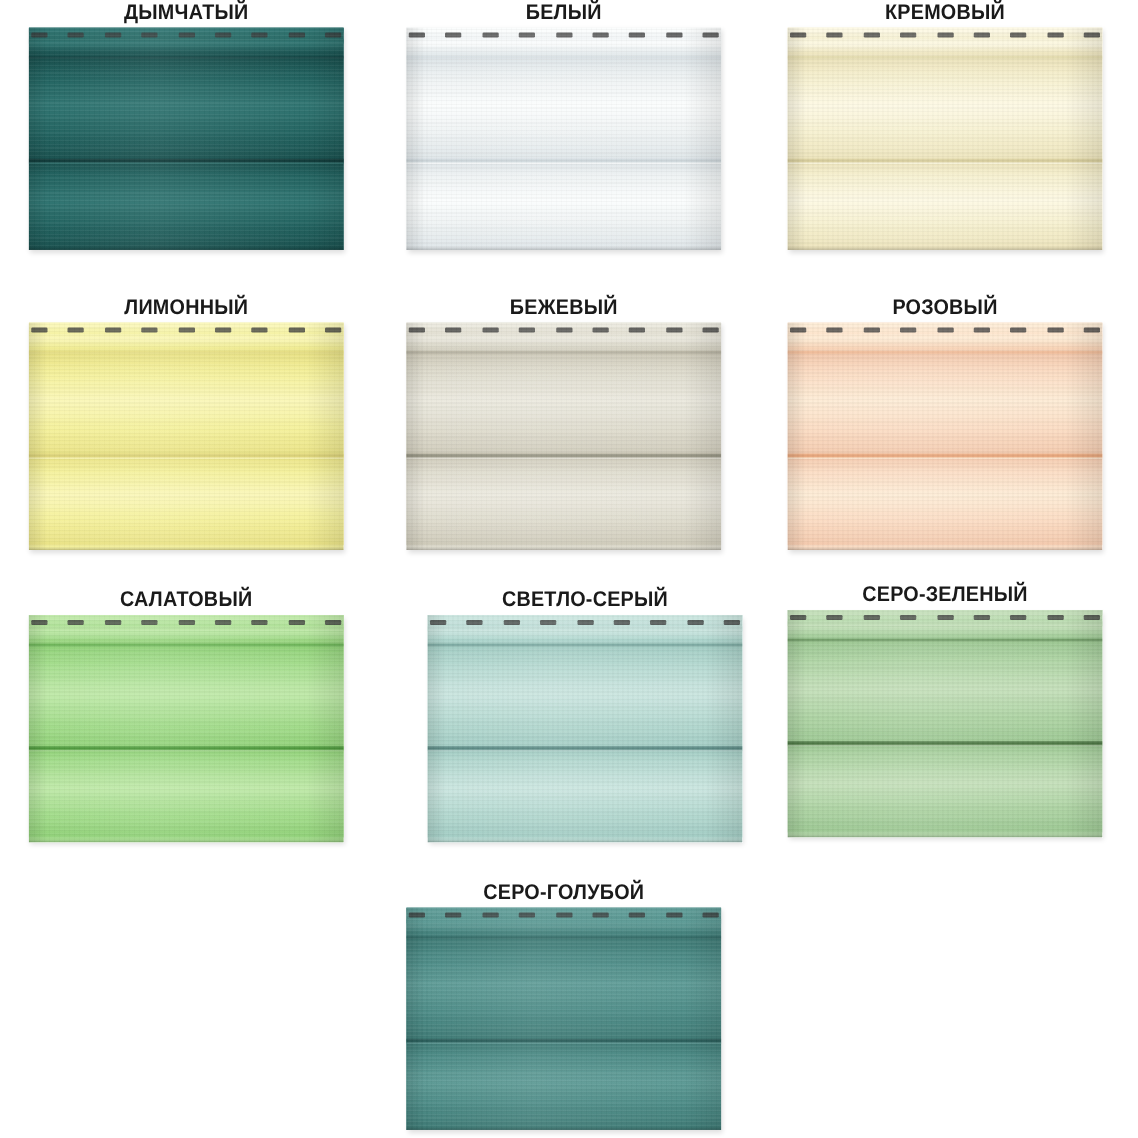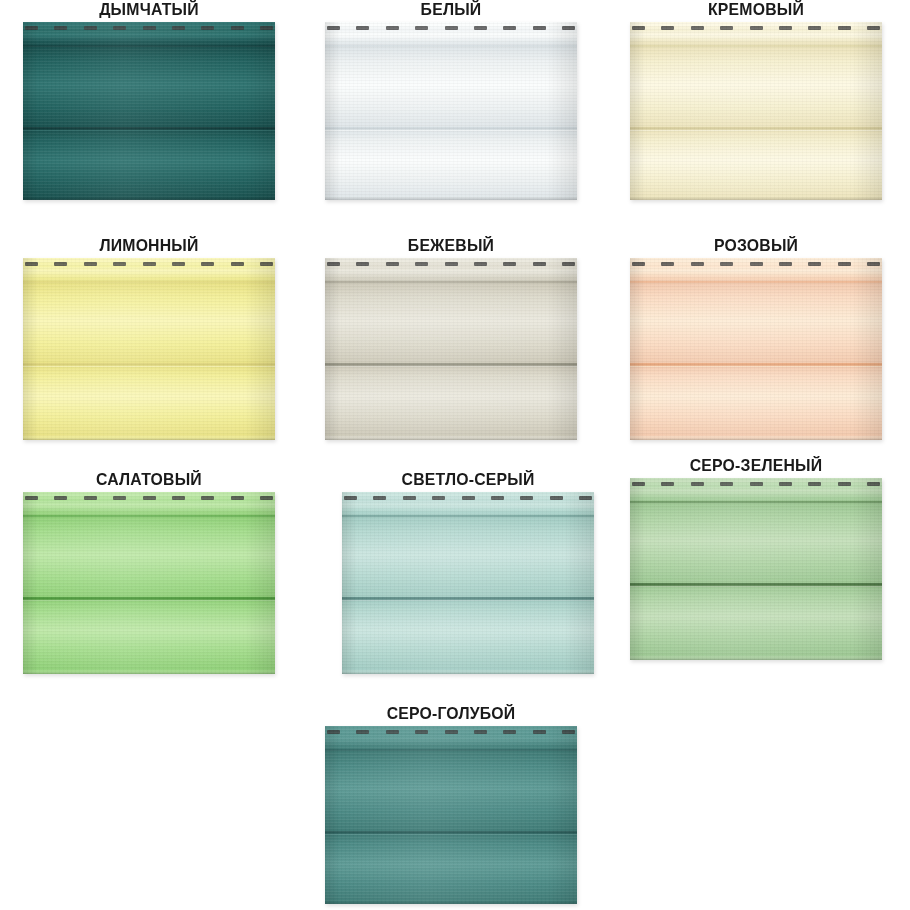--- a/index.html
+++ b/index.html
@@ -410,21 +410,21 @@
             </div>
             <div class="strip-shadow" style="background: linear-gradient(rgb(194, 224, 218) 0%, rgb(203, 230, 224) 100%);"></div>
           </div>
           <div class="grain"></div>
           <div class="vgrain"></div>
           <div class="edge-shade"></div>
           <div class="bottom-shadow"></div>
         </div>
       </div>
     </div>
-    <div class="swatch-cell" style="left: 616px; top: 456px; width: 280px;">
+    <div class="swatch-cell" style="left: 616px; top: 466px; width: 280px;">
       <div class="swatch-title">СЕРО-ЗЕЛЕНЫЙ</div>
       <div class="panel" style="width: 252px; height: 182px;">
         <div class="panel-inner" style="background: rgb(175, 212, 165);">
           <div class="board board-a" style="background: linear-gradient(rgb(156, 199, 146) 0%, rgb(175, 212, 165) 18%, rgb(197, 224, 187) 46%, rgb(175, 212, 165) 74%, rgb(156, 199, 146) 100%);"></div>
           <div class="board board-b" style="background: linear-gradient(rgb(156, 199, 146) 0%, rgb(175, 212, 165) 16%, rgb(197, 224, 187) 44%, rgb(175, 212, 165) 72%, rgb(156, 199, 146) 100%);"></div>
           <div class="groove" style="background: linear-gradient(rgb(79, 122, 70) 0%, rgb(79, 122, 70) 55%, rgb(197, 224, 187) 100%);"></div>
           <div class="lip" style="background: linear-gradient(rgb(197, 224, 187) 0%, rgb(167, 207, 157) 60%, rgb(156, 199, 146) 100%);">
             <div class="lip-line" style="background: rgb(79, 122, 70);"></div>
           </div>
           <div class="nail-strip" style="background: linear-gradient(rgb(197, 224, 187) 0%, rgb(188, 220, 178) 55%, rgb(175, 212, 165) 100%);">

